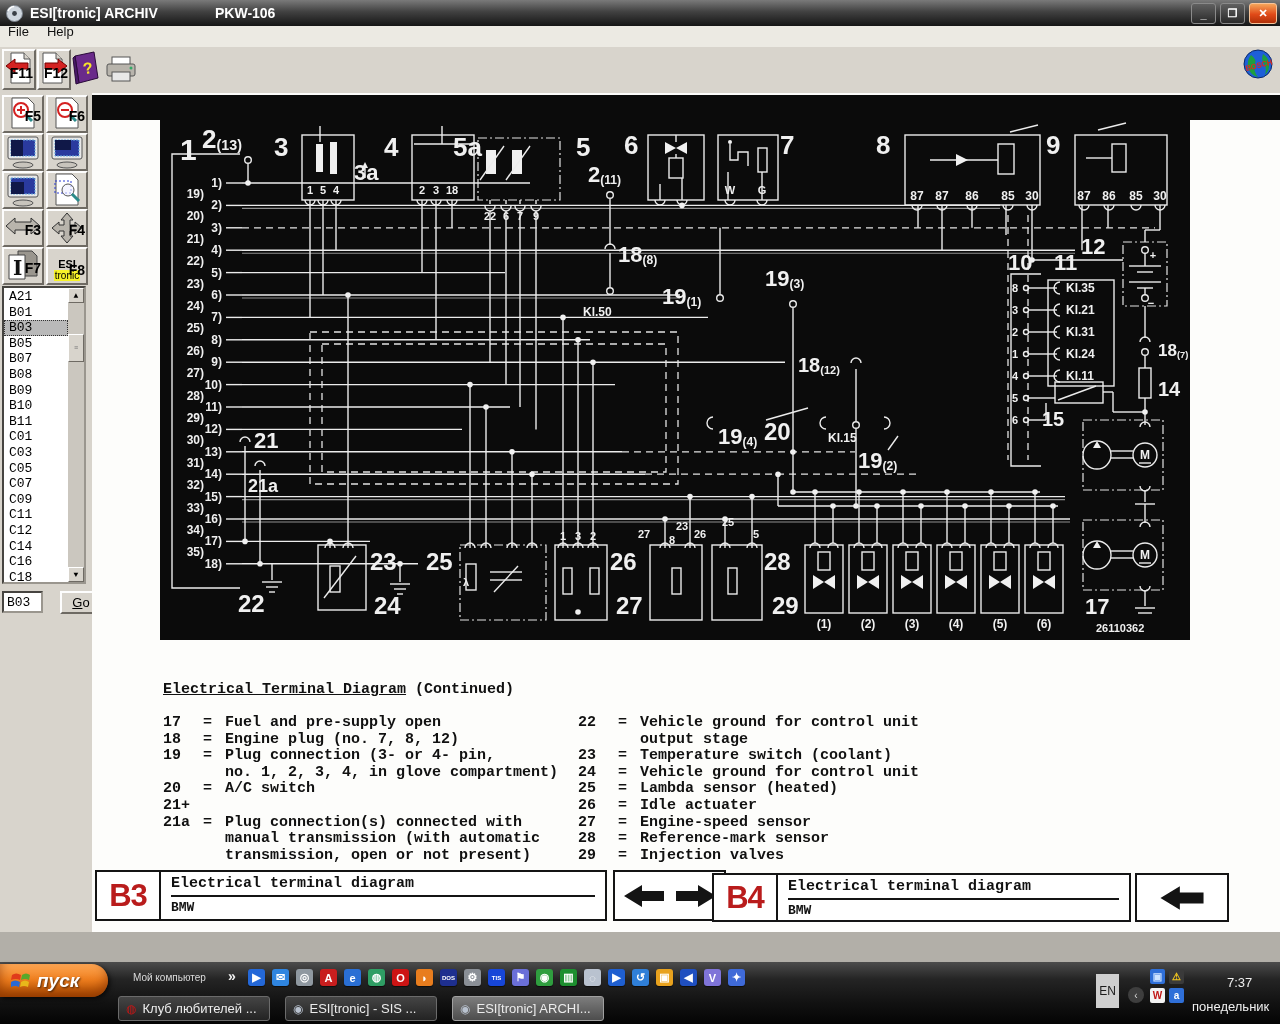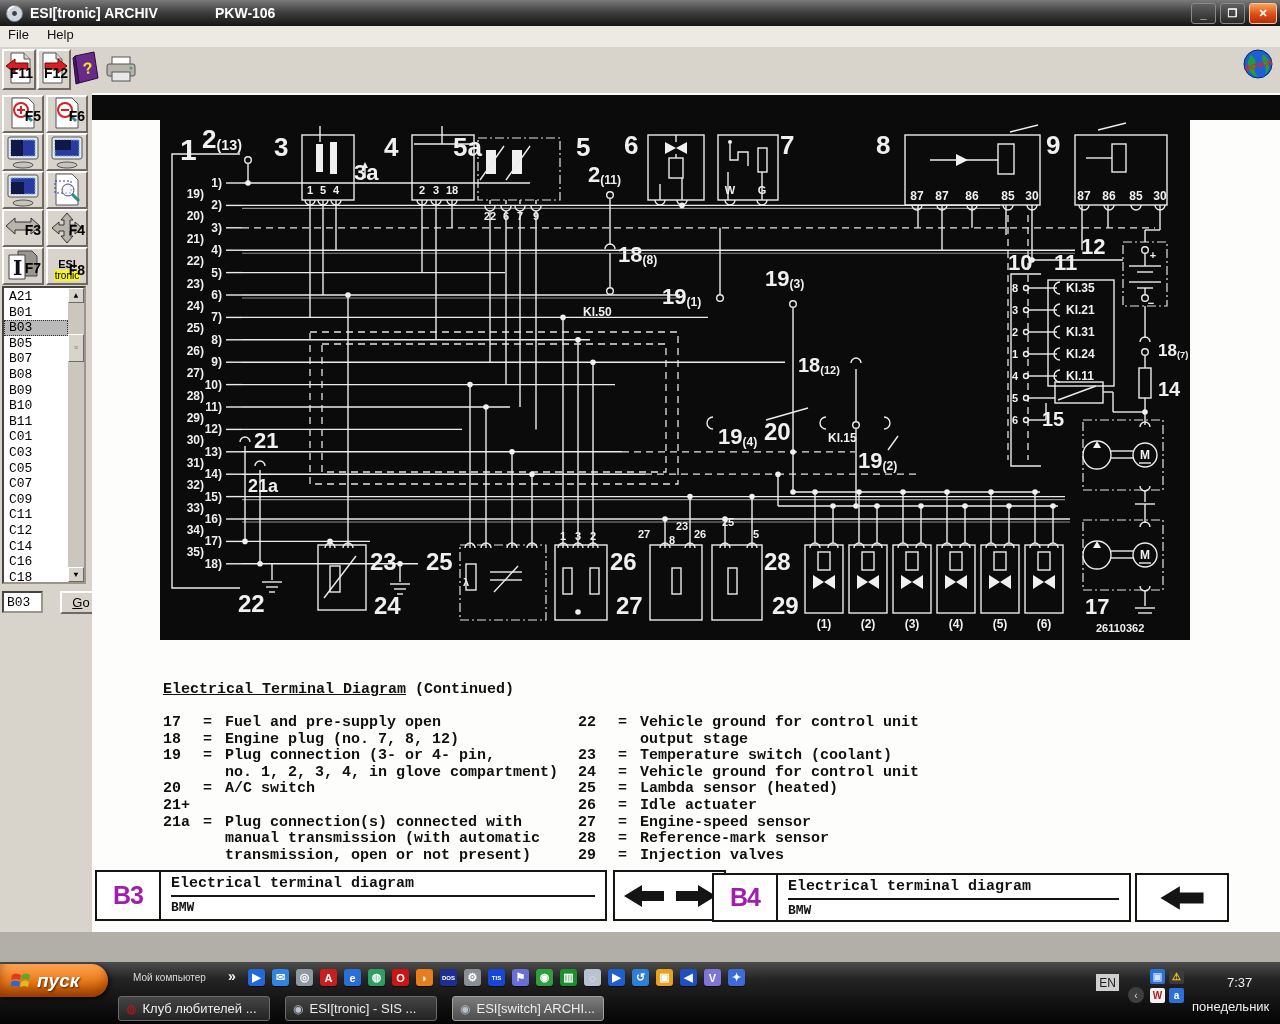--- a/index.html
+++ b/index.html
@@ -13,21 +13,21 @@
   .tb-doc{position:absolute;left:215px;top:5px}
   .tb-ctl{position:absolute;right:3px;top:3px;display:flex;gap:4px}
   .ctl{width:23px;height:19px;border:1px solid #8a8a8a;border-radius:3px;
     background:linear-gradient(#606060,#2a2a2a);color:#fff;font-size:11px;font-weight:bold;
     display:flex;align-items:center;justify-content:center}
   .ctl.close{width:26px;background:linear-gradient(#f5a55a,#e04a18 55%,#b03008);border-color:#f7c49a}
 
   
   .menubar{position:absolute;top:26px;width:100%;height:21px;background:#eceae3;
     border-bottom:1px solid #a7a399;display:flex;align-items:center;font-size:13px;color:#111}
-  .menu-item{padding:2px 10px 6px 8px}
+  .menu-item{padding:2px 10px 12px 8px}
   .toolrow{position:absolute;top:47px;left:0;width:100%;height:46px;background:#d8d4cc}
   .tbtn,.sbtn{background:#d8d4cc;border-top:2px solid #fdfdfd;border-left:2px solid #fdfdfd;
     border-right:2px solid #6e6a63;border-bottom:2px solid #6e6a63;box-sizing:border-box}
   .tbtn{position:absolute;top:2px;height:41px}
   .flat{position:absolute;top:3px}
   .fkey{position:absolute;right:1px;bottom:7px;font-size:14px;color:#000;font-weight:bold}
 
   
   .sidepanel{position:absolute;left:0;top:93px;width:92px;height:839px;background:#d8d4cc}
   .sbtn{position:absolute;width:42px;height:38px}
@@ -69,21 +69,21 @@
     font-size:15px;color:#111;line-height:16.6px}
   .leg-left{left:71px;width:405px}
   .leg-right{left:486px;width:420px}
   .leg-row{display:flex}
   .leg-num{width:40px;flex:none}
   .leg-eq{width:22px;flex:none}
   .leg-text{flex:1}
 
   .fbox{position:absolute;border:2px solid #141414;background:#fff;display:flex;box-sizing:border-box}
   .fbadge{width:62px;border-right:2px solid #141414;display:flex;align-items:center;justify-content:center;
-    font-size:25px;font-weight:bold;color:#a21caf;font-family:"Liberation Sans",sans-serif;letter-spacing:-1px}
+    font-size:31px;font-weight:bold;color:#b91c1c;font-family:"Liberation Sans",sans-serif;letter-spacing:-1px}
   .fcontent{flex:1;padding:3px 10px 0 10px;font-family:"Liberation Mono",monospace;font-weight:bold;color:#111}
   .ftitle{font-size:15px;border-bottom:2px solid #141414;padding-bottom:3px;white-space:nowrap}
   .fsub{font-size:13px;margin-top:3px}
   .farrows{align-items:center;justify-content:center;gap:8px}
 
   .graystrip{position:absolute;left:0;top:932px;width:100%;height:30px;background:#b2afa8}
 
   
   .taskbar{position:absolute;left:0;top:962px;width:100%;height:62px;
     background:linear-gradient(180deg,#4c4c4c,#242424 28%,#121212 65%,#040404)}
@@ -95,21 +95,21 @@
   .chev{position:absolute;left:228px;top:6px;color:#efefef;font-size:14px;font-weight:bold}
   #qlrow{position:absolute;left:248px;top:7px;display:flex;gap:7px}
   .qlicon{width:17px;height:17px;border-radius:3px;display:flex;align-items:center;justify-content:center;
     color:#fff;font-weight:bold;font-size:11px;flex:none;box-shadow:0 1px 1px rgba(0,0,0,.6)}
   #winrow{position:absolute;left:118px;top:34px;display:flex;gap:15px}
   .winbtn{width:152px;height:25px;background:linear-gradient(#454545,#232323);border:1px solid #6b6b6b;
     border-radius:3px;color:#ececec;font-size:13px;display:flex;align-items:center;padding:0 7px;gap:6px;
     white-space:nowrap;overflow:hidden;box-sizing:border-box}
   .winbtn.active{background:linear-gradient(#7d7d7d,#4d4d4d);border-color:#a0a0a0}
   .wicon{flex:none;font-size:12px}
-  .lang{position:absolute;left:1096px;top:12px;width:23px;height:17px;background:#cfcfcf;color:#1a1a1a;
+  .lang{position:absolute;left:1096px;top:12px;width:23px;height:34px;background:#cfcfcf;color:#1a1a1a;
     font-size:12px;display:flex;align-items:center;justify-content:center}
   .trchev{position:absolute;left:1128px;top:25px;width:16px;height:16px;border-radius:50%;background:#3e3e3e;
     color:#ddd;font-size:10px;display:flex;align-items:center;justify-content:center}
   #tricons{position:absolute;left:1150px;top:7px;width:40px;display:flex;flex-wrap:wrap;gap:4px}
   .tricon{width:15px;height:15px;border-radius:2px;display:flex;align-items:center;justify-content:center;
     font-size:10px;font-weight:bold}
   .clock{position:absolute;left:1227px;top:13px;color:#eee;font-size:13px}
   .day{position:absolute;left:1192px;top:37px;color:#eee;font-size:13px}
 </style>
 </head>
@@ -931,21 +931,21 @@
         <div class="winbtn">
           <span class="wicon" style="color: rgb(204, 20, 20);">◍</span>
           <span>Клуб любителей ...</span>
         </div>
         <div class="winbtn">
           <span class="wicon" style="color: rgb(185, 194, 207);">◉</span>
           <span>ESI[tronic] - SIS ...</span>
         </div>
         <div class="winbtn active">
           <span class="wicon" style="color: rgb(185, 194, 207);">◉</span>
-          <span>ESI[switch] ARCHI...</span>
+          <span>ESI[tronic] ARCHI...</span>
         </div>
       </div>
     <div class="lang">EN</div>
     <div class="trchev">‹</div>
     <div id="tricons">
         <div class="tricon" style="background: rgb(47, 111, 216); color: rgb(207, 228, 255);">▣</div>
         <div class="tricon" style="background: rgb(58, 58, 58); color: rgb(242, 198, 30);">⚠</div>
         <div class="tricon" style="background: rgb(242, 242, 242); color: rgb(192, 20, 20);">W</div>
         <div class="tricon" style="background: rgb(47, 111, 216); color: rgb(255, 255, 255);">a</div>
       </div>

